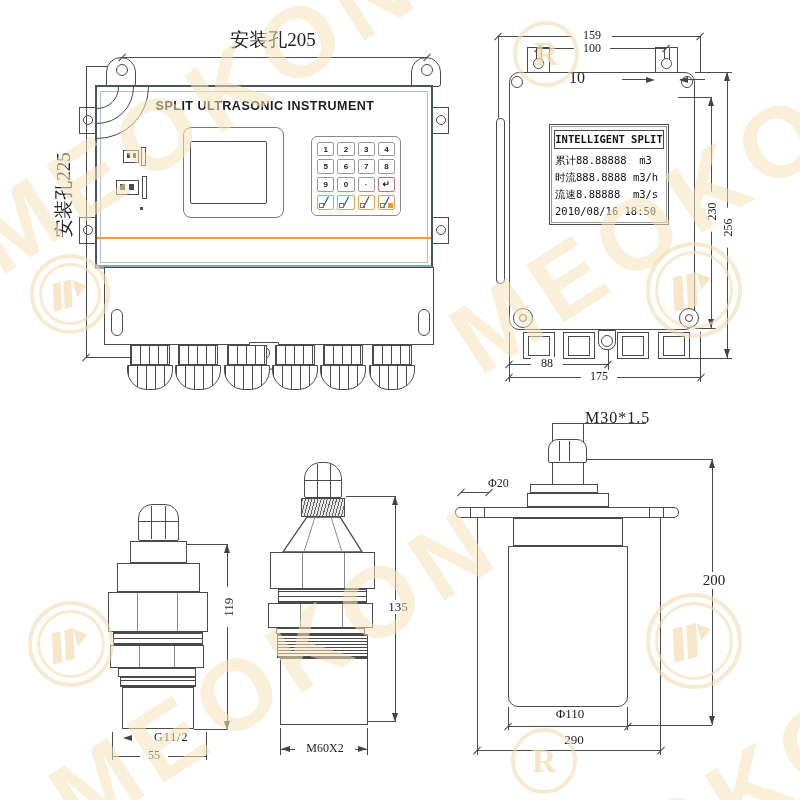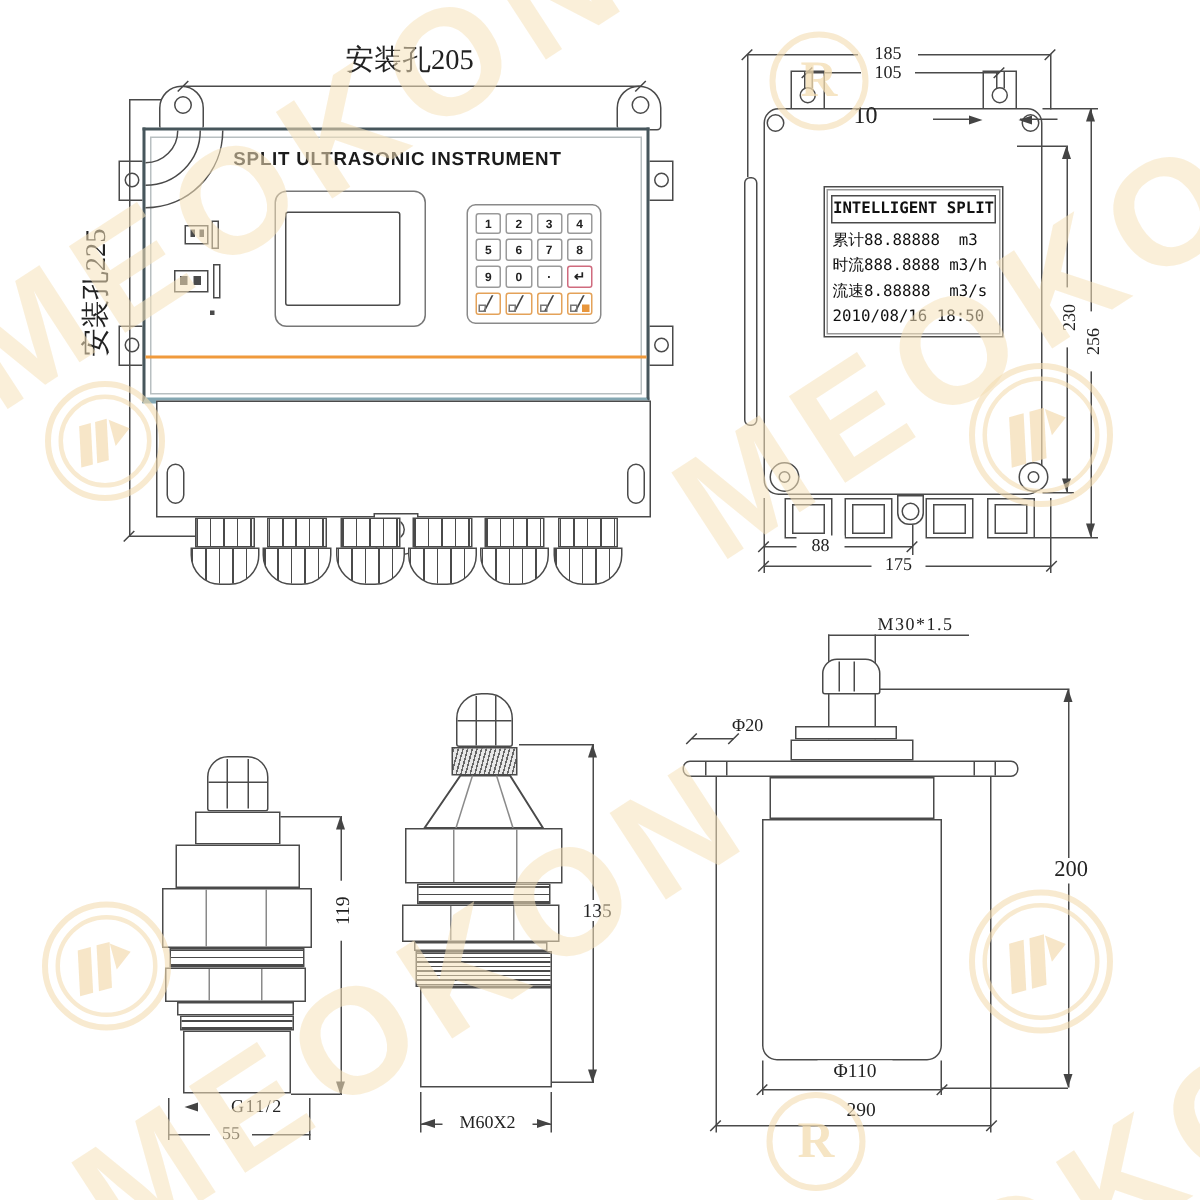--- a/index.html
+++ b/index.html
@@ -211,25 +211,25 @@
         <div class="bx" style="left:5px;top:4px;width:22px;height:20px;"></div>
       </div>
     <div class="bx" style="left:598px;top:330px;width:18px;height:20px;border-radius:0 0 8px 8px;"></div>
     <div class="circ" style="left:601px;top:335px;width:12px;height:12px;"></div>
 
     <div class="ln" style="left:498px;top:36px;width:202px;height:1px;"></div>
     <div class="tick" style="left:493px;top:36px;"></div>
     <div class="tick" style="left:695px;top:36px;"></div>
     <div class="ln" style="left:498px;top:36px;width:1px;height:82px;"></div>
     <div class="ln" style="left:700px;top:36px;width:1px;height:37px;"></div>
-    <div class="t dt" style="left:572px;top:29px;width:36px;font-size:12px;">185</div>
+    <div class="t dt" style="left:572px;top:29px;width:36px;font-size:12px;">159</div>
     <div class="ln" style="left:538px;top:48px;width:128px;height:1px;"></div>
     <div class="tick" style="left:533px;top:48px;"></div>
     <div class="tick" style="left:661px;top:48px;"></div>
-    <div class="t dt" style="left:574px;top:42px;width:32px;font-size:12px;">105</div>
+    <div class="t dt" style="left:574px;top:42px;width:32px;font-size:12px;">100</div>
     <div class="t" style="left:569px;top:69px;width:20px;font-size:16px;">10</div>
     <div class="ln" style="left:622px;top:79px;width:28px;height:1px;"></div>
     <div class="ar rg" style="left:646px;top:76.5px;"></div>
     <div class="ln" style="left:680px;top:79px;width:25px;height:1px;"></div>
     <div class="ar lf" style="left:679px;top:76.5px;"></div>
 
     <div class="ln" style="left:711px;top:97px;width:1px;height:231px;"></div>
     <div class="ar up" style="left:708px;top:97px;"></div>
     <div class="ar dn" style="left:708px;top:319px;"></div>
     <div class="t dt rt" style="left:693px;top:205px;width:36px;font-size:12px;">230</div>
@@ -317,21 +317,21 @@
     <div class="t dt" style="left:295px;top:742px;width:56px;font-size:12px;">M60X2</div>
     <div class="ln" style="left:346px;top:496px;width:50px;height:1px;"></div>
     <div class="ln" style="left:368px;top:721px;width:28px;height:1px;"></div>
     <div class="ln" style="left:395px;top:496px;width:1px;height:226px;"></div>
     <div class="ar up" style="left:392px;top:496px;"></div>
     <div class="ar dn" style="left:392px;top:713px;"></div>
     <div class="t dt" style="left:381px;top:600px;width:30px;font-size:13px;">135</div>
   </div>
 
   <div>
-    <div class="t" style="left:585px;top:409px;width:62px;font-size:12px;letter-spacing:1px;">M30*1.5</div>
+    <div class="t" style="left:585px;top:409px;width:62px;font-size:16px;letter-spacing:1px;">M30*1.5</div>
     <div class="ln" style="left:552px;top:423px;width:94px;height:1px;"></div>
     <div class="ln" style="left:552px;top:423px;width:1px;height:83px;"></div>
     <div class="ln" style="left:583px;top:423px;width:1px;height:83px;"></div>
     <div class="bx" style="left:548px;top:439px;width:39px;height:24px;border-radius:10px 10px 2px 2px;"></div>
     <div class="ln" style="left:559px;top:441px;width:1px;height:20px;"></div>
     <div class="ln" style="left:569px;top:441px;width:1px;height:20px;"></div>
     <div class="t" style="left:488px;top:476px;width:36px;font-size:12px;">Φ20</div>
     <div class="ln" style="left:461px;top:492px;width:28px;height:1px;"></div>
     <div class="tick" style="left:456px;top:492px;"></div>
     <div class="tick" style="left:484px;top:492px;"></div>

